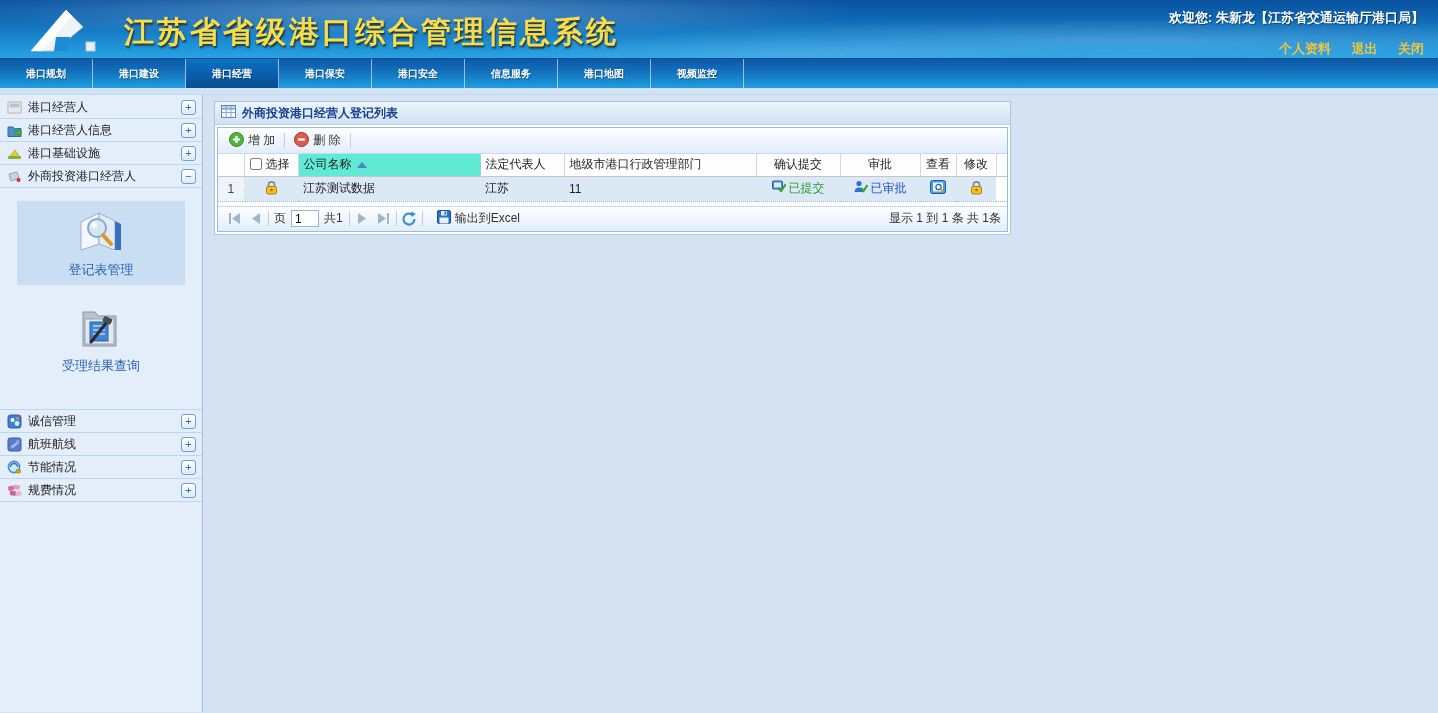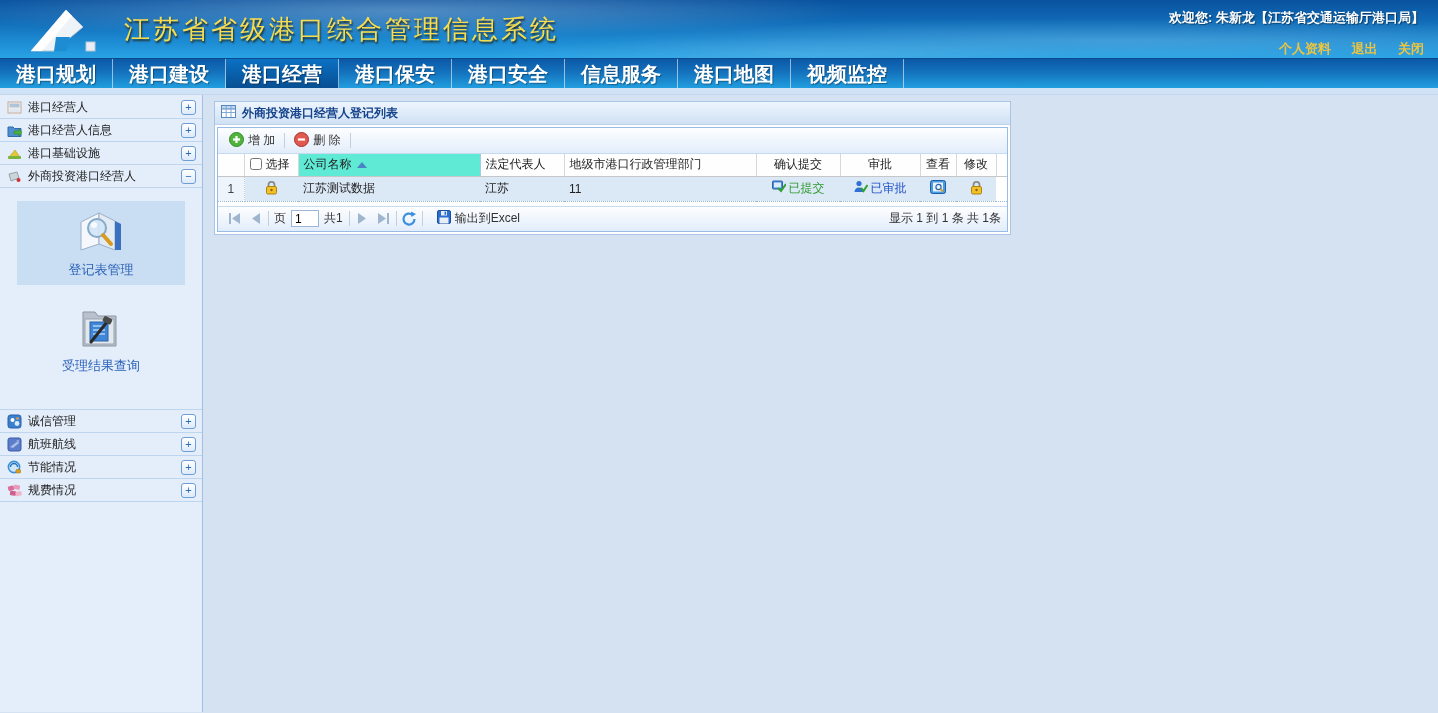--- a/index.html
+++ b/index.html
@@ -18,37 +18,37 @@
   .topbar .streaks {
     position:absolute; inset:0;
     background:
       radial-gradient(ellipse 700px 42px at 28% 18%, rgba(255,255,255,.28), transparent 65%),
       radial-gradient(ellipse 900px 36px at 78% 70%, rgba(255,255,255,.16), transparent 60%),
       radial-gradient(ellipse 500px 30px at 55% 95%, rgba(255,255,255,.12), transparent 60%);
   }
   .logo { position:absolute; left:26px; top:7px; }
   .app-title {
     position:absolute; left:124px; top:12px;
-    font-size:26px; font-weight:normal; color:#f7dd4e; letter-spacing:3px;
+    font-size:30px; font-weight:bold; color:#f7dd4e; letter-spacing:3px;
     text-shadow:1px 2px 2px rgba(35,25,0,.8);
     white-space:nowrap;
   }
   .user-area { position:absolute; right:14px; top:9px; text-align:right; }
   .welcome { color:#ffffff; font-weight:bold; font-size:13px; text-shadow:1px 1px 1px rgba(0,0,0,.45); }
   .user-links { margin-top:12px; }
   .user-links a { color:#f0c53e; font-weight:bold; font-size:13px; margin-left:16px; text-decoration:none; cursor:pointer; }
   
   .navbar {
     height:30px; display:flex;
     background:linear-gradient(180deg,#0b58a6 0%,#1472bd 45%,#219edf 100%);
     border-top:1px solid #0a4a8f;
   }
   .tab {
-    width:113px; line-height:30px; text-align:center;
-    color:#fff; font-weight:bold; font-size:20px;
+    width:93px; line-height:30px; text-align:center;
+    color:#fff; font-weight:bold; font-size:10px;
     border-right:1px solid rgba(255,255,255,.55);
     cursor:pointer; text-shadow:1px 1px 1px rgba(0,0,0,.35);
   }
   .tab.active { background:linear-gradient(180deg,#0b71c4 0%,#074f93 100%); }
   .substrip { height:7px; background:#d0e2f5; border-bottom:1px solid #c3d7ee; }
   
   .content { display:flex; height:617px; }
   .sidebar {
     width:203px; background:#e4eefa; border-right:1px solid #a3bfe0;
     padding-top:1px; flex:none;

